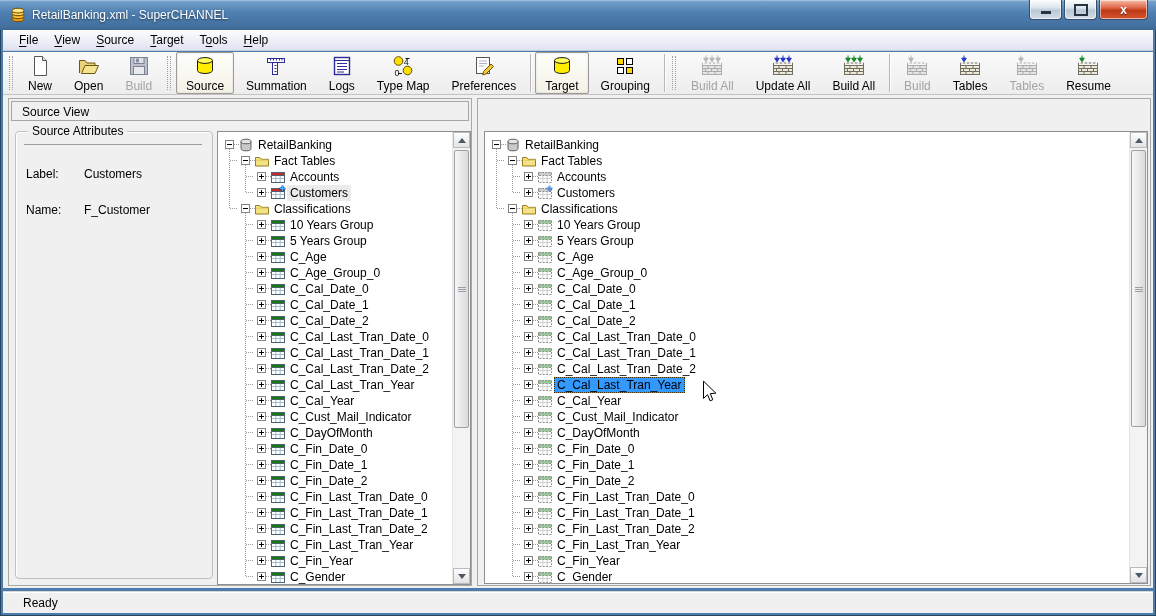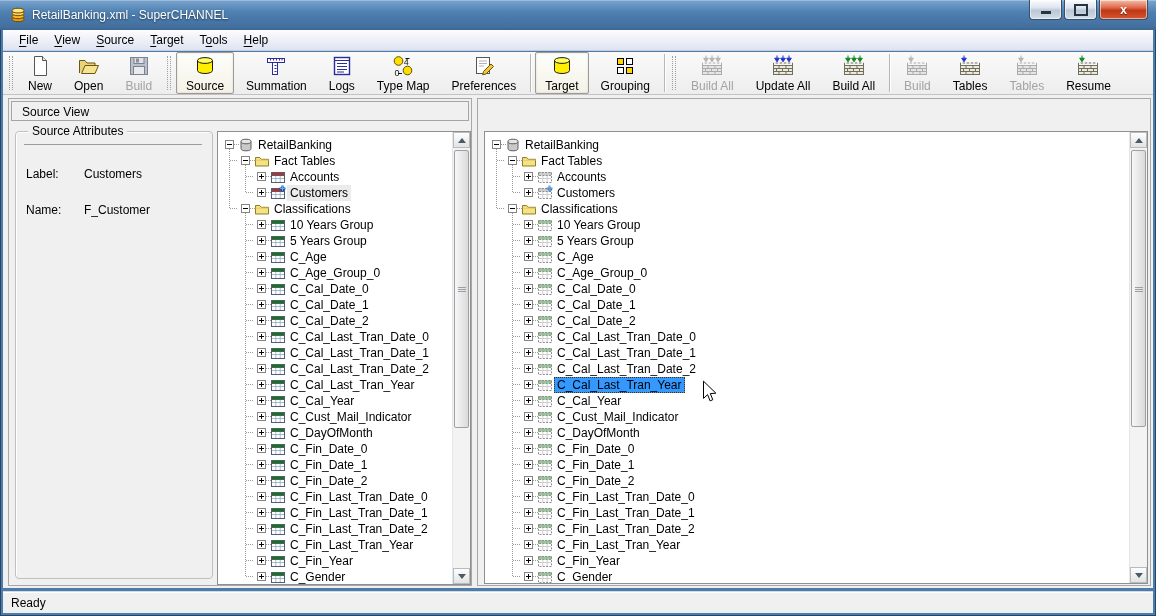--- a/index.html
+++ b/index.html
@@ -87,21 +87,21 @@
   .sbtn.up{top:0}.sbtn.down{bottom:0}
   .arr-up{width:0;height:0;border-left:4px solid transparent;border-right:4px solid transparent;border-bottom:5px solid #4d5a66}
   .arr-down{width:0;height:0;border-left:4px solid transparent;border-right:4px solid transparent;border-top:5px solid #4d5a66}
   .sthumb{position:absolute;left:1px;right:1px;top:18px;height:61%;
      background:linear-gradient(to right,#f7f7f7,#dadada);border:1px solid #9da0a4;border-radius:2px}
   .sthumb .grip{position:absolute;left:50%;top:50%;width:8px;height:5px;margin:-2px 0 0 -4px;
      background-image:repeating-linear-gradient(to bottom,#9aa0a6 0,#9aa0a6 1px,transparent 1px,transparent 2px)}
 
   
   .statusbar{position:absolute;left:3px;right:3px;bottom:3px;height:22px;background:#f0f0f0;
-     border-top:1px solid #d9d9d9;box-shadow:inset 0 1px 0 #fff;line-height:22px;padding-left:8px;box-sizing:border-box}
+     border-top:1px solid #d9d9d9;box-shadow:inset 0 1px 0 #fff;line-height:22px;padding-left:20px;box-sizing:border-box}
 
   .cursor{position:absolute;left:702px;top:380px;width:17px;height:24px;z-index:99;pointer-events:none}
 </style>
 </head>
 <body>
 
 <div class="window">
 
   <div class="titlebar">
     <span class="app-icon"><svg width="16" height="16" viewBox="0 0 16 16">

